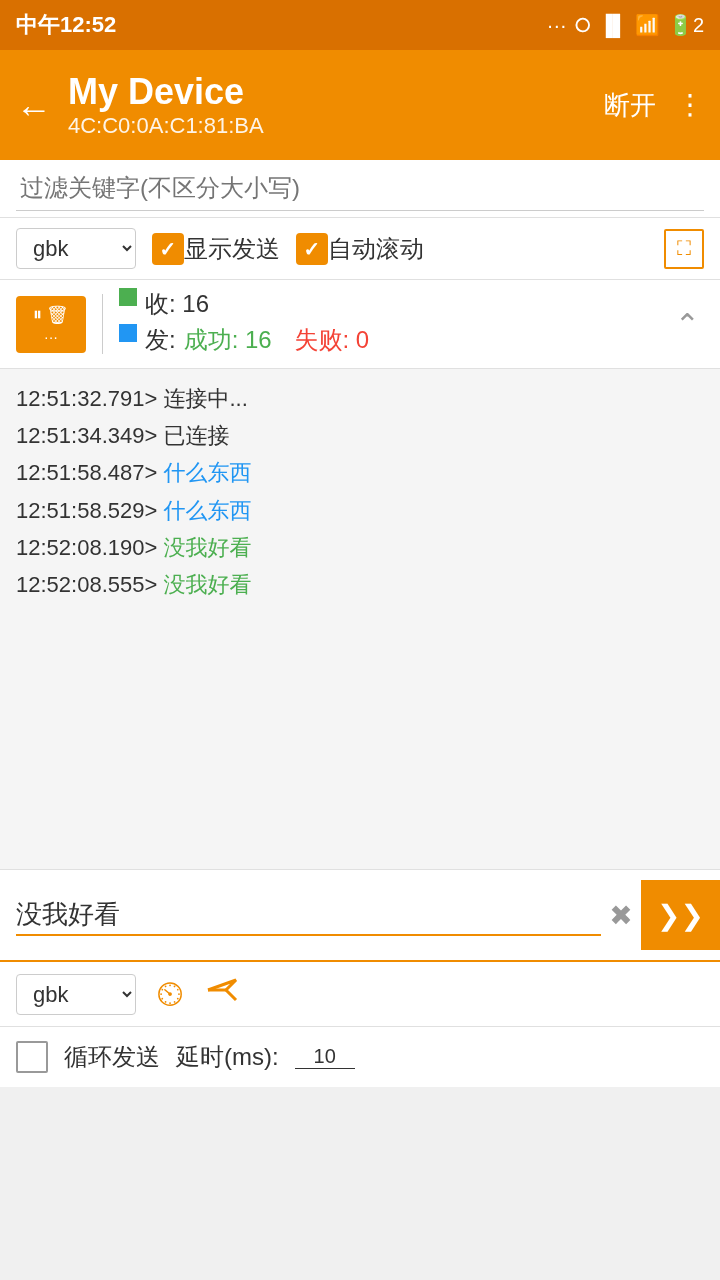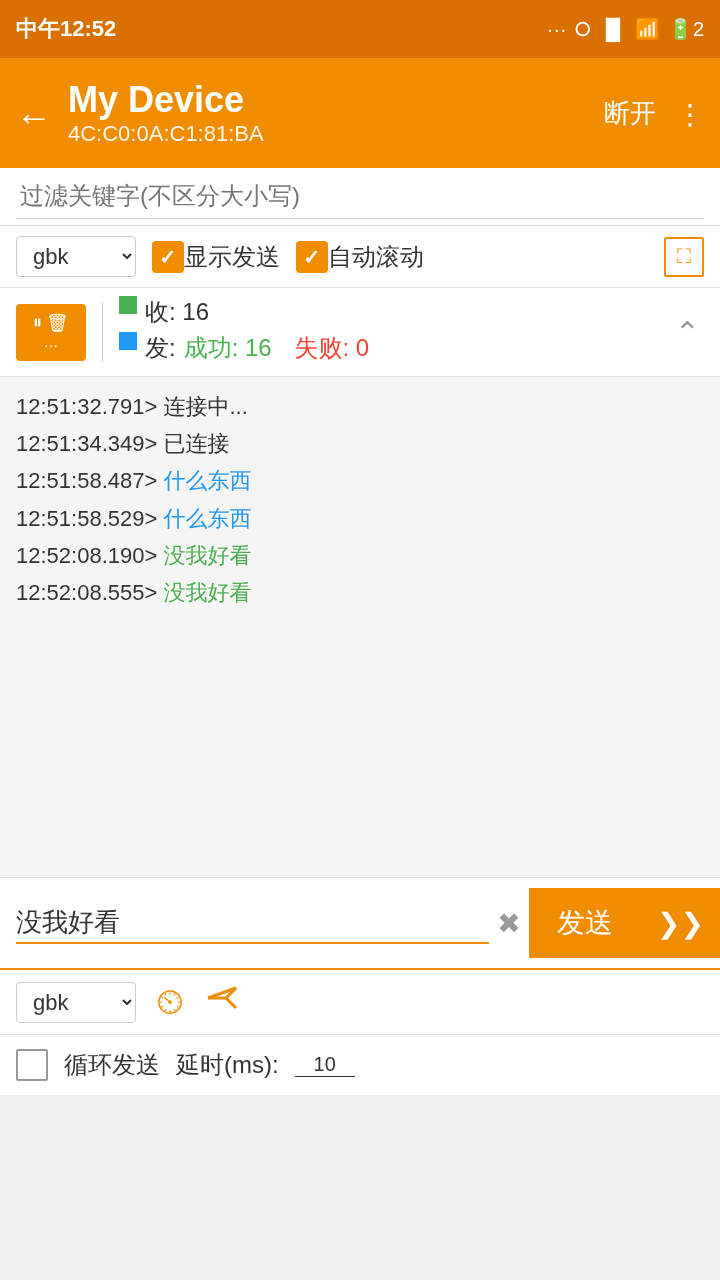--- a/index.html
+++ b/index.html
@@ -14,21 +14,21 @@
 
     
     .status-bar {
       background: #d97000;
       color: white;
       font-size: 22px;
       padding: 8px 16px;
       display: flex;
       justify-content: space-between;
       align-items: center;
-      height: 58px;
+      height: 50px;
     }
     .status-left { font-weight: bold; }
     .status-right { display: flex; align-items: center; gap: 8px; font-size: 20px; }
 
     
     .app-bar {
       background: #f08c00;
       color: white;
       padding: 10px 16px;
       display: flex;
@@ -48,21 +48,21 @@
       font-size: 36px;
       font-weight: bold;
       color: white;
     }
     .app-bar-title p {
       font-size: 22px;
       color: rgba(255,255,255,0.9);
     }
     .app-bar-actions {
       display: flex;
-      align-items: flex-end;
+      align-items: flex-start;
       gap: 20px;
     }
     .disconnect-btn {
       background: transparent;
       border: none;
       color: white;
       font-size: 26px;
       cursor: pointer;
       font-weight: normal;
     }
@@ -420,21 +420,20 @@
     <div class="log-entry"><span class="log-time">12:51:58.529&gt;</span><span class="log-blue"> 什么东西</span></div>
     <div class="log-entry"><span class="log-time">12:52:08.190&gt;</span><span class="log-green"> 没我好看</span></div>
     <div class="log-entry"><span class="log-time">12:52:08.555&gt;</span><span class="log-green"> 没我好看</span></div>
   </div>
 
 <div class="bottom-section">
 
   <div class="input-row">
     <input class="msg-input" type="text" value="没我好看" id="msg-input" style="">
     <span class="clear-input-btn">✖</span>
-    <button class="send-btn">发送</button>
     <button class="expand-down-btn">
       <span>❯❯</span>
     </button>
   </div>
 
   <div class="bottom-toolbar">
     <select class="encoding-select2">
       <option id="enc-opt" value="gbk">gbk</option>
     </select>
     <span class="history-icon">⏲</span>

